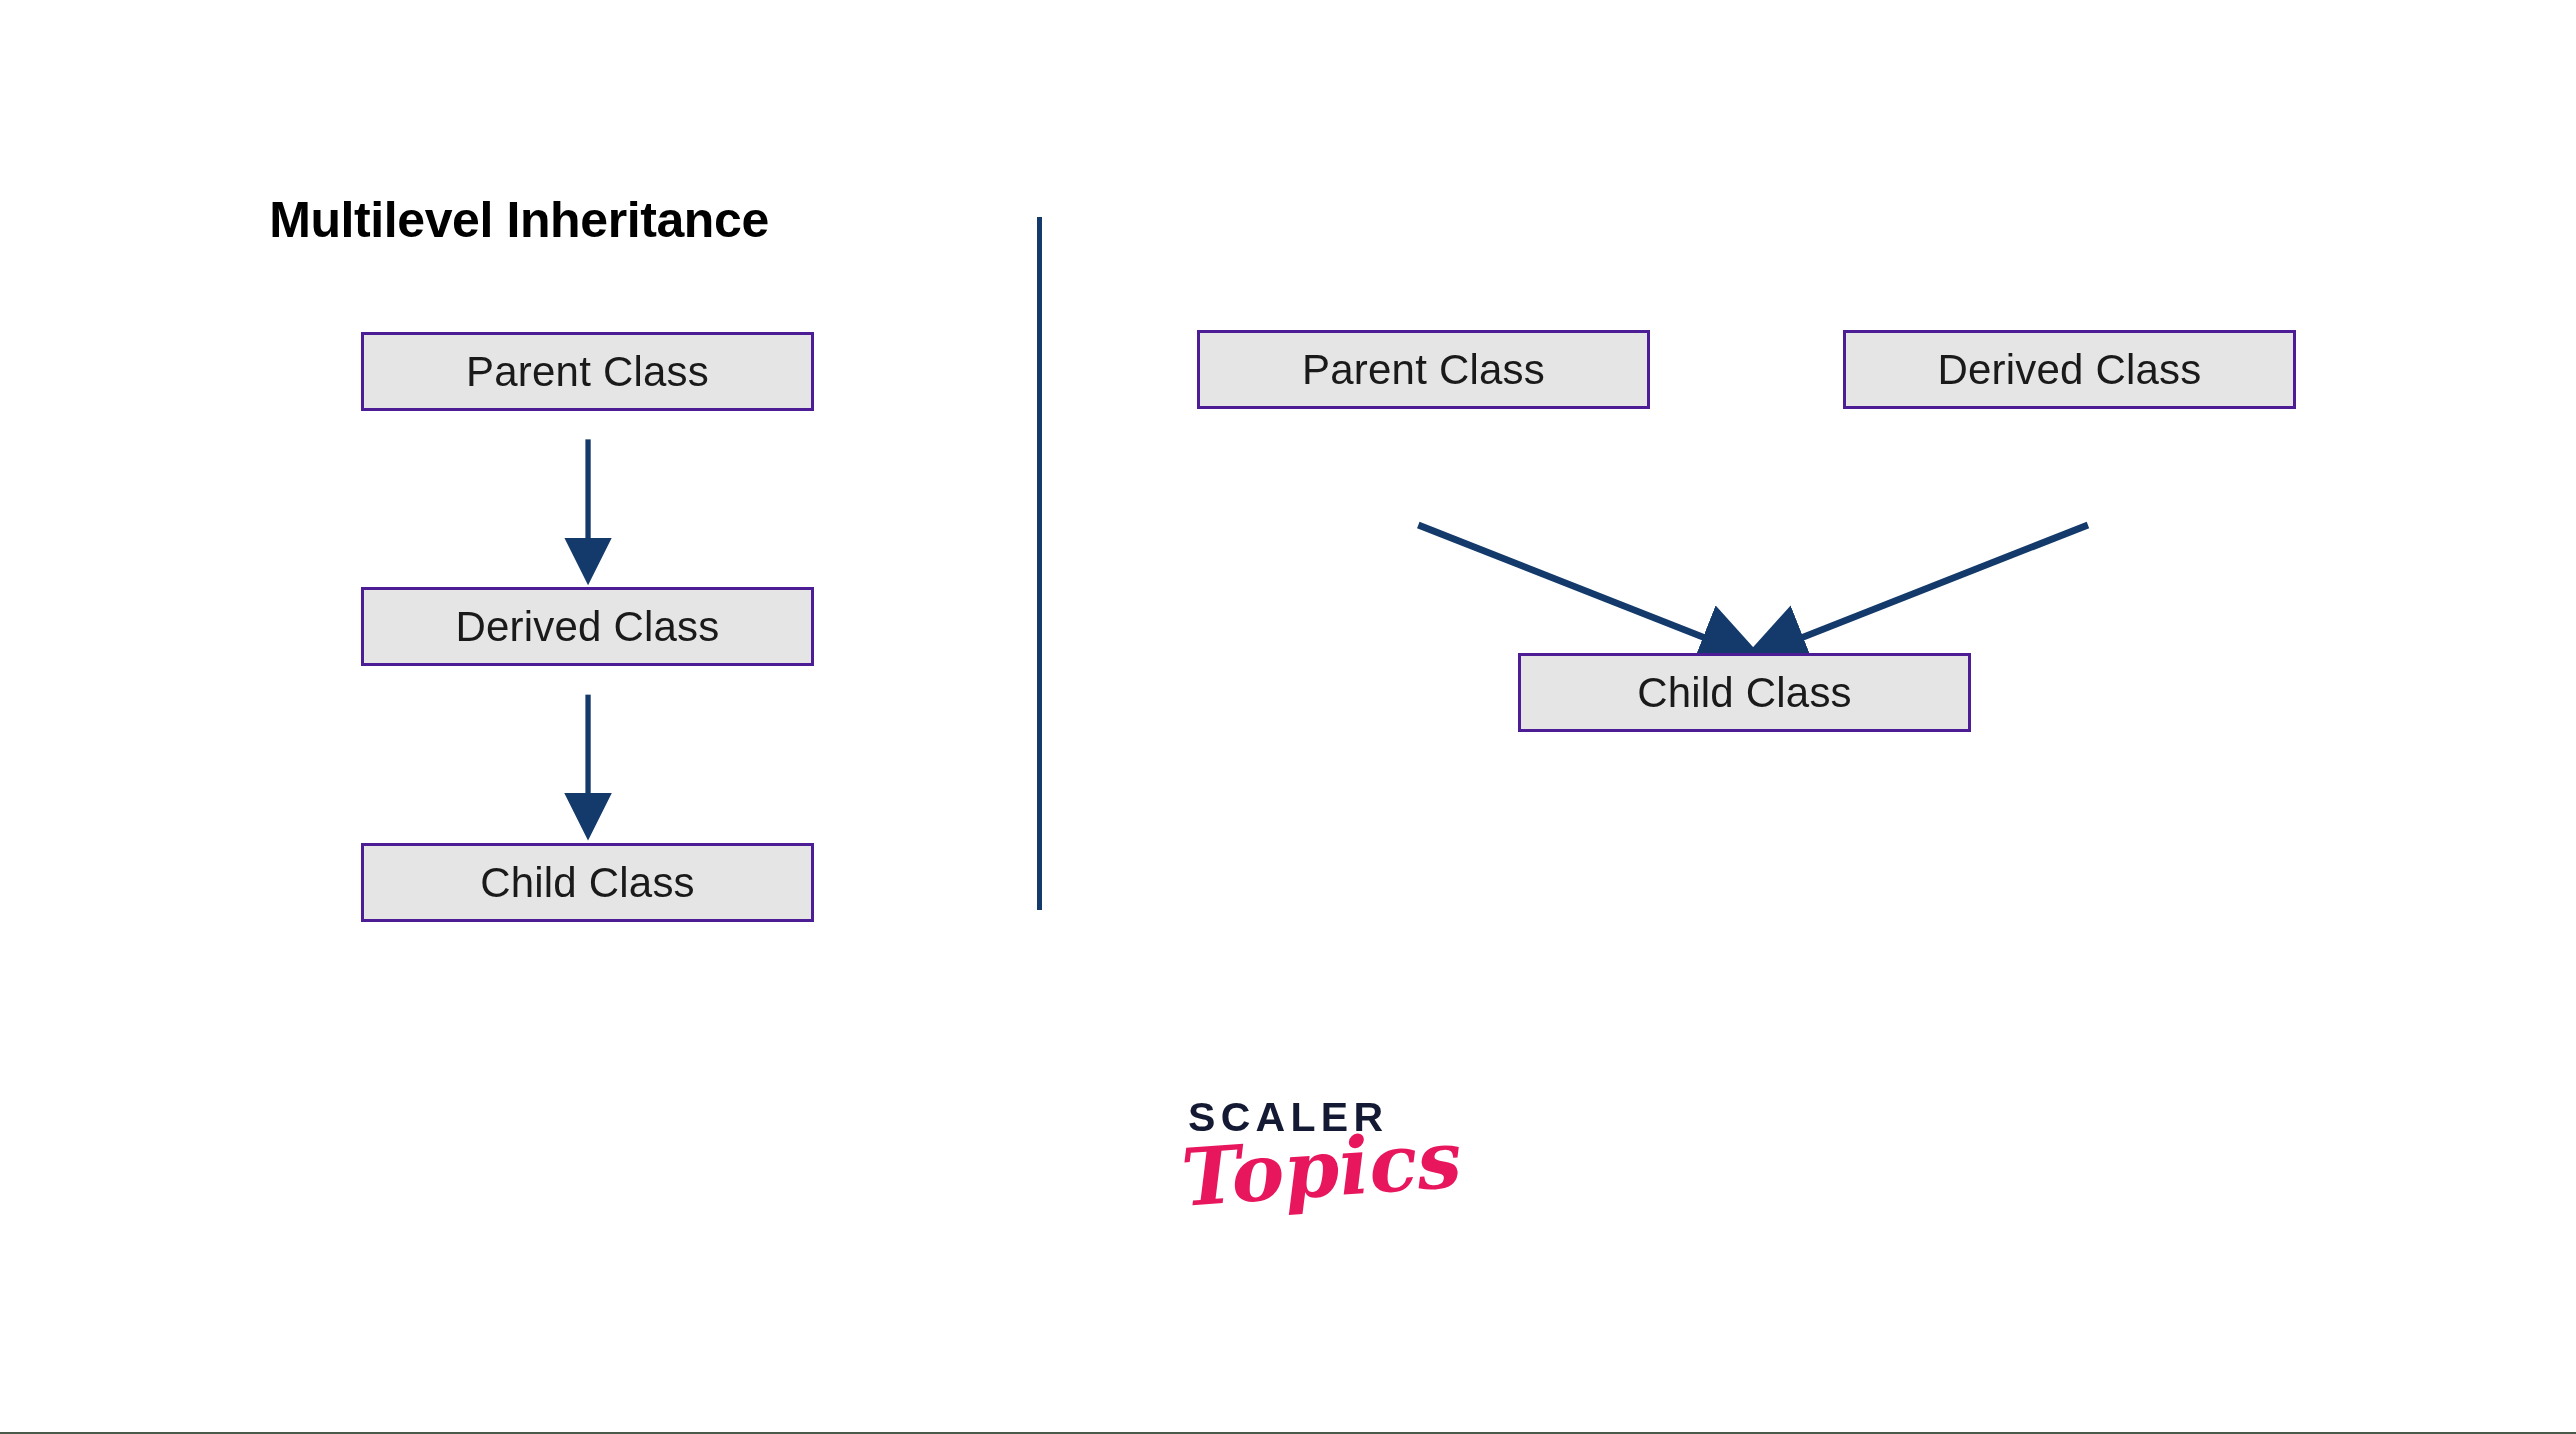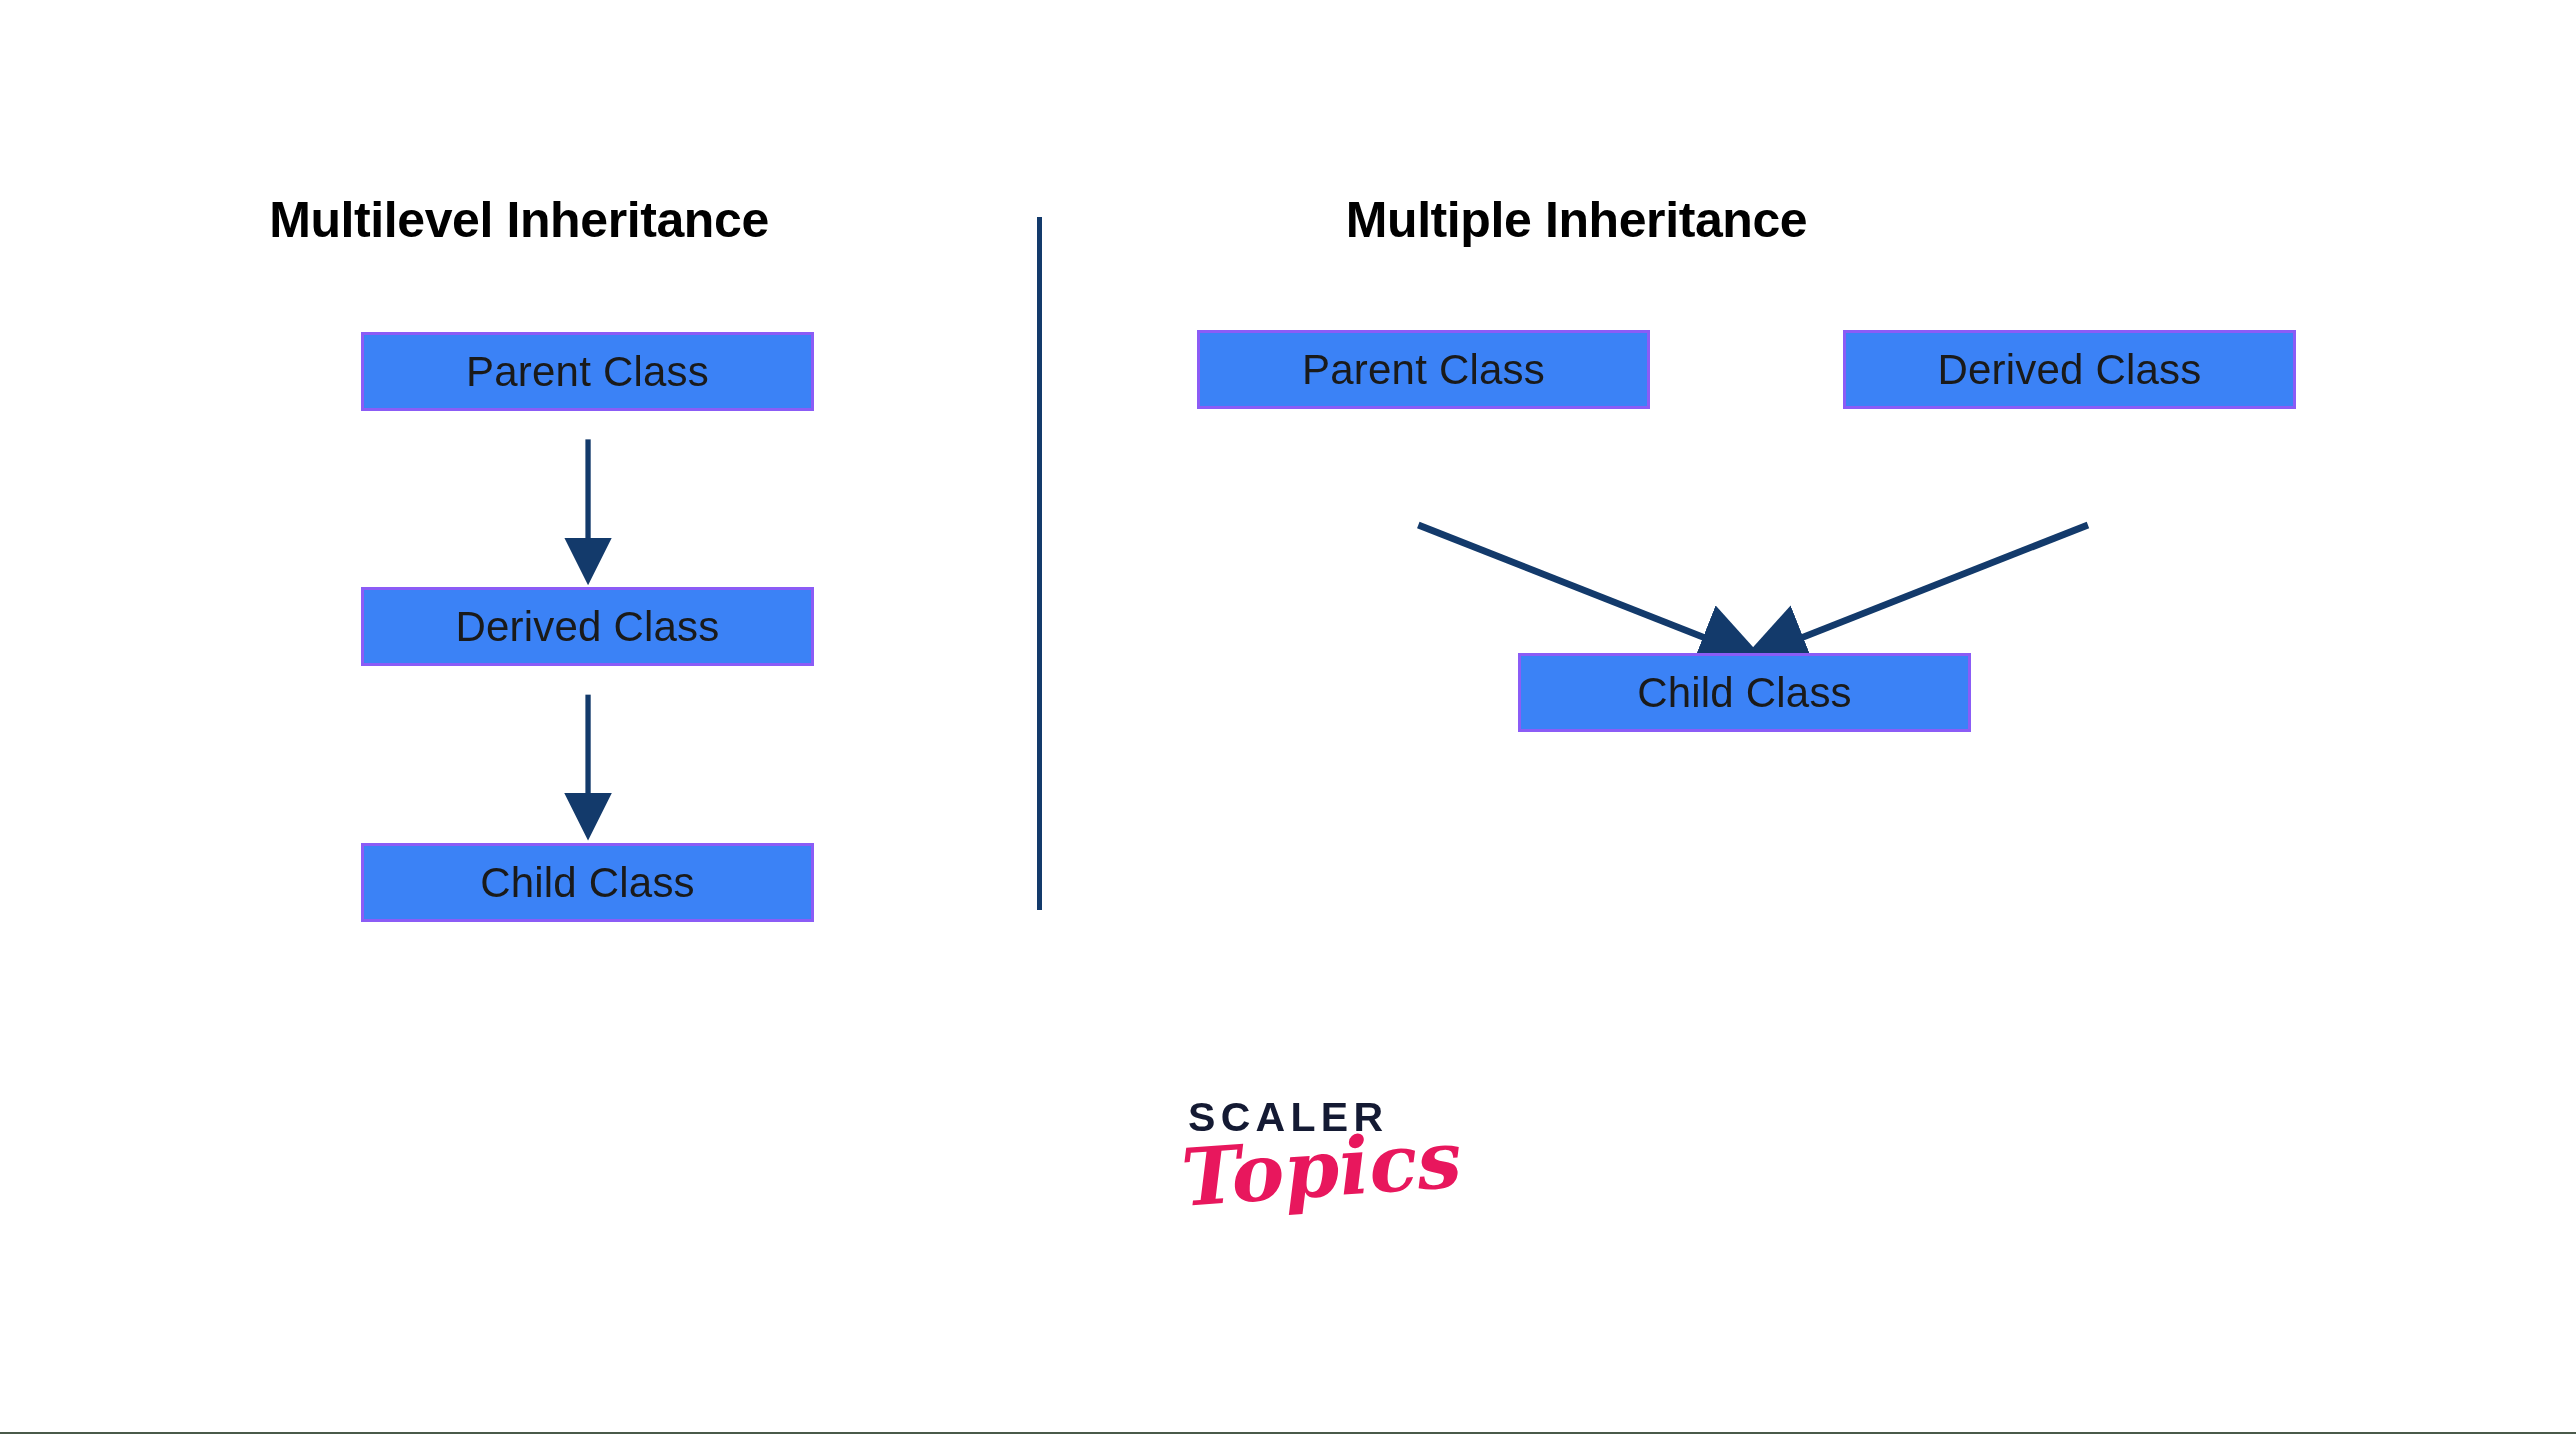--- a/index.html
+++ b/index.html
@@ -40,22 +40,22 @@
     left: 1046px;
     top: 195px;
     width: 1061px;
     text-align: center;
   }
 
   
   .class-box {
     position: absolute;
     box-sizing: border-box;
-    background: #3b82f6;
-    border: 3px solid #8b5cf6;
+    background: #e5e5e5;
+    border: 3px solid #4c1d95;
     display: flex;
     align-items: center;
     justify-content: center;
   }
   .class-box .box-label {
     font-family: "Liberation Sans", sans-serif;
     font-size: 42px;
     color: #1a1a1a;
     line-height: 1;
     white-space: nowrap;
@@ -137,21 +137,20 @@
     background: #4a5a4a;
   }
 </style>
 </head>
 <body>
 
 <div id="canvas">
 
   <div class="panel-title" id="title-multilevel">Multilevel Inheritance</div>
 
-  <div class="panel-title" id="title-multiple">Multiple Inheritance</div>
 
   <div id="divider"></div>
 
   <svg id="arrow-layer" viewBox="0 0 3400 1893">
     <defs>
       <marker id="ah" markerWidth="10" markerHeight="9" refX="1.2" refY="4.5" orient="auto" markerUnits="strokeWidth">
         <path d="M0,0 L0,9 L9,4.5 z" fill="#133a6b"></path>
       </marker>
       <marker id="ah2" markerWidth="11" markerHeight="10" refX="1.2" refY="5" orient="auto" markerUnits="strokeWidth">
         <path d="M0,0 L0,10 L10,5 z" fill="#133a6b"></path>

